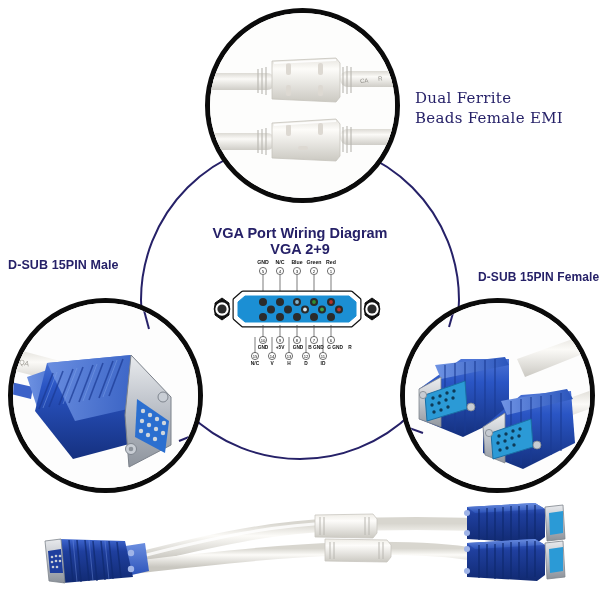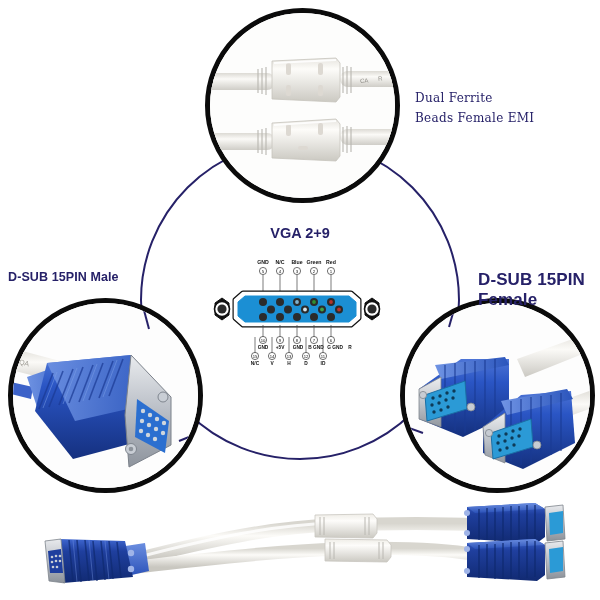--- a/index.html
+++ b/index.html
@@ -25,28 +25,28 @@
   .callout .inner{position:absolute;inset:0;}
 
   #callout-ferrite{left:205px;top:8px;width:195px;height:195px;}
   #callout-male{left:8px;top:298px;width:195px;height:195px;}
   #callout-female{left:400px;top:298px;width:195px;height:195px;}
 
   
   .lbl{position:absolute;color:#262168;}
   #label-ferrite{
     left:415px;top:88px;width:180px;
-    font-family:"DejaVu Serif",serif;font-size:12px;line-height:20px;
+    font-family:"DejaVu Serif",serif;font-size:15px;line-height:20px;
     letter-spacing:.3px;
   }
   #label-male{
-    left:8px;top:270px;font-size:12.5px;font-weight:bold;letter-spacing:.1px;
+    left:8px;top:258px;font-size:12.5px;font-weight:bold;letter-spacing:.1px;
   }
   #label-female{
-    left:478px;top:270px;font-size:17px;font-weight:bold;letter-spacing:.1px;
+    left:478px;top:270px;font-size:12px;font-weight:bold;letter-spacing:.1px;
   }
 
   
   #wiring-heading{
     position:absolute;left:150px;top:225px;width:300px;text-align:center;
     color:#262168;font-size:14.5px;font-weight:bold;line-height:16px;
   }
 
   
   #dsub-wrap{position:absolute;left:195px;top:255px;width:210px;height:115px;}
@@ -55,20 +55,21 @@
   #bottom-photo{position:absolute;left:15px;top:495px;width:570px;height:100px;}
 </style>
 </head>
 <body>
 
 <div id="stage">
 
   <div class="center-circle"></div>
 
   <div id="wiring-heading">
+    <div>VGA Port Wiring Diagram</div>
     <div>VGA 2+9</div>
   </div>
 
   <div id="dsub-wrap">
     <svg width="210" height="115" viewBox="0 0 210 115" xmlns="http://www.w3.org/2000/svg">
 
       <g stroke="#444" stroke-width="0.7">
         <line x1="68" y1="20" x2="68" y2="38"></line>
         <line x1="85" y1="20" x2="85" y2="38"></line>
         <line x1="102" y1="20" x2="102" y2="38"></line>

